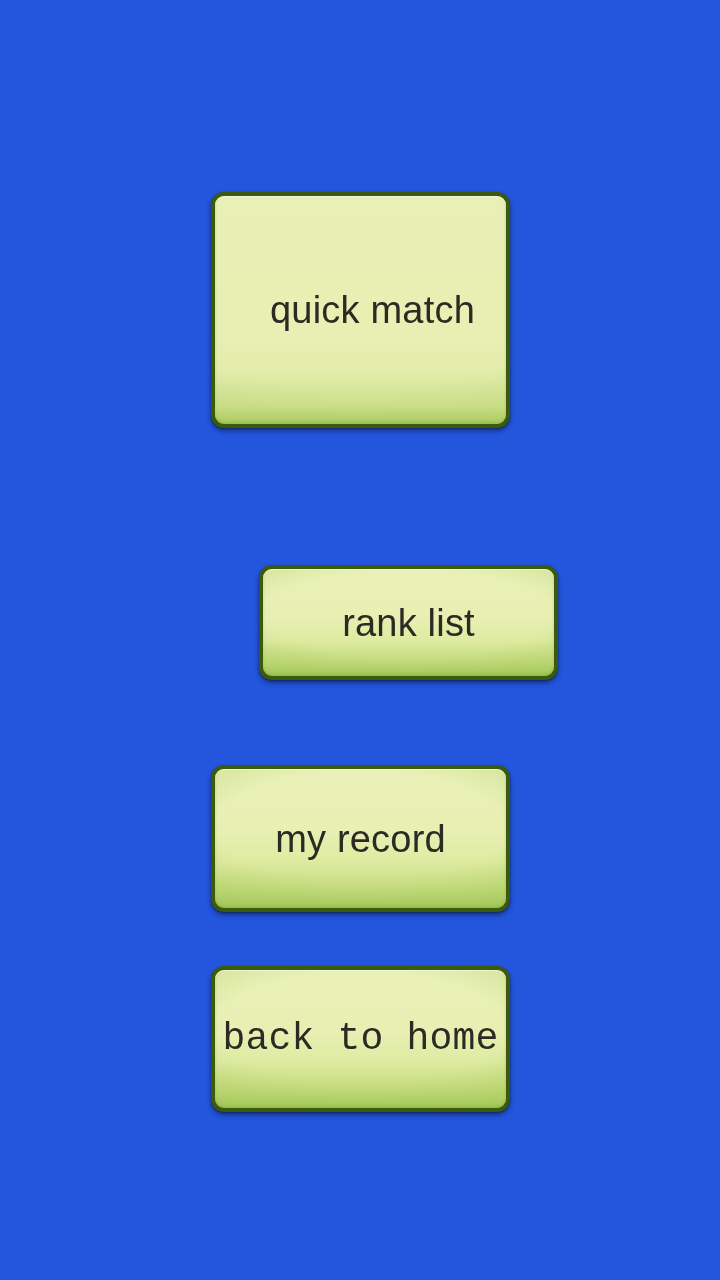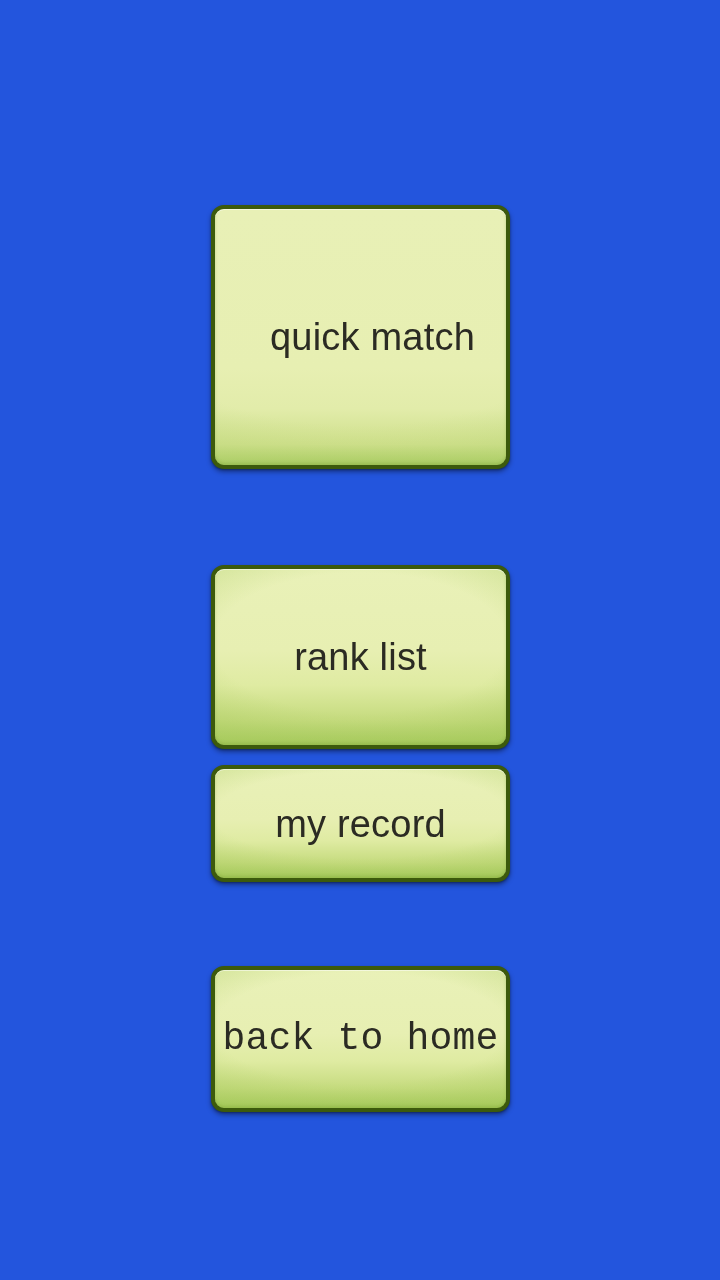--- a/index.html
+++ b/index.html
@@ -83,48 +83,49 @@
   }
 
   .btn-label {
     position: relative;
     z-index: 2;
     white-space: nowrap;
   }
 
   
   #btn-quick-match {
-    top: 205px;
-    height: 264px;
+    top: 192px;
+    height: 236px;
     padding-left: 24px;
   }
   
   #btn-quick-match {
     background-image:
       radial-gradient(140% 80% at 50% 38%,
         rgba(232, 241, 180, 0) 0%,
         rgba(232, 241, 180, 0) 58%,
         rgba(178, 210, 110, 0.35) 86%,
         rgba(160, 197, 82, 0.7) 100%),
       linear-gradient(to bottom,
         #e8f0b6 0%,
         #e7efb2 62%,
         #e2ecaa 78%,
         #cfe08c 92%,
         #a8cb60 100%);
   }
 
   #btn-rank-list {
     top: 565px;
-    height: 184px;
+    height: 115px;
+    margin-left: 48px;
   }
 
   #btn-my-record {
     top: 765px;
-    height: 117px;
+    height: 147px;
   }
 
   #btn-back-to-home {
     top: 966px;
     height: 146px;
     font-family: Liberation Mono, monospace;
   }
 </style>
 </head>
 <body>

